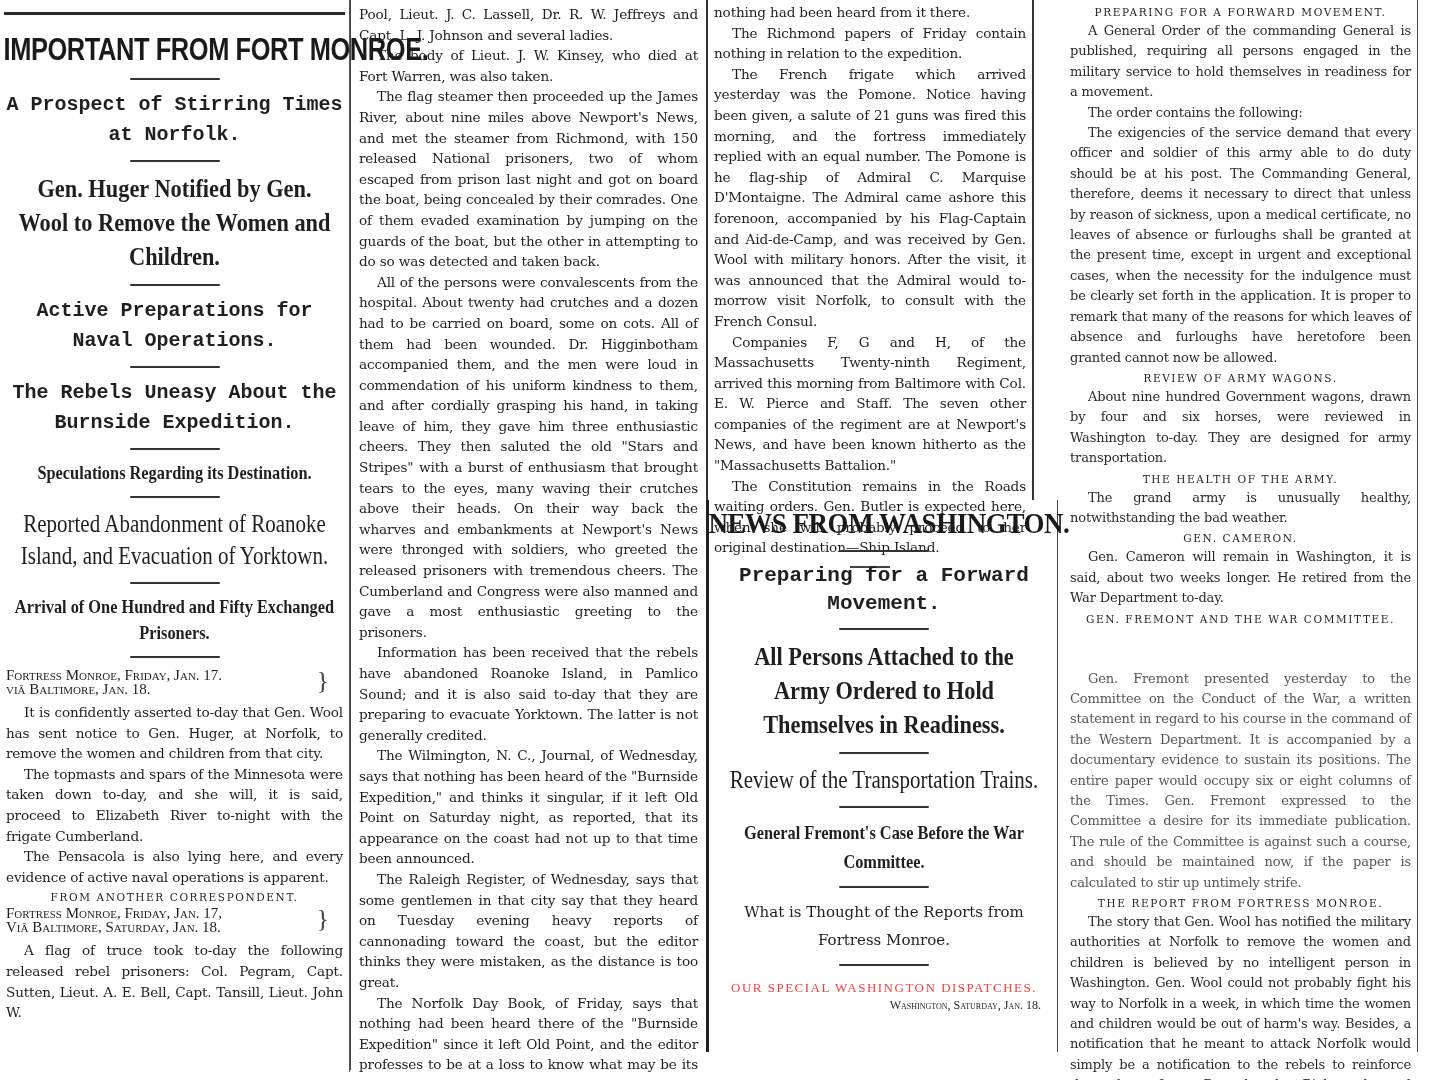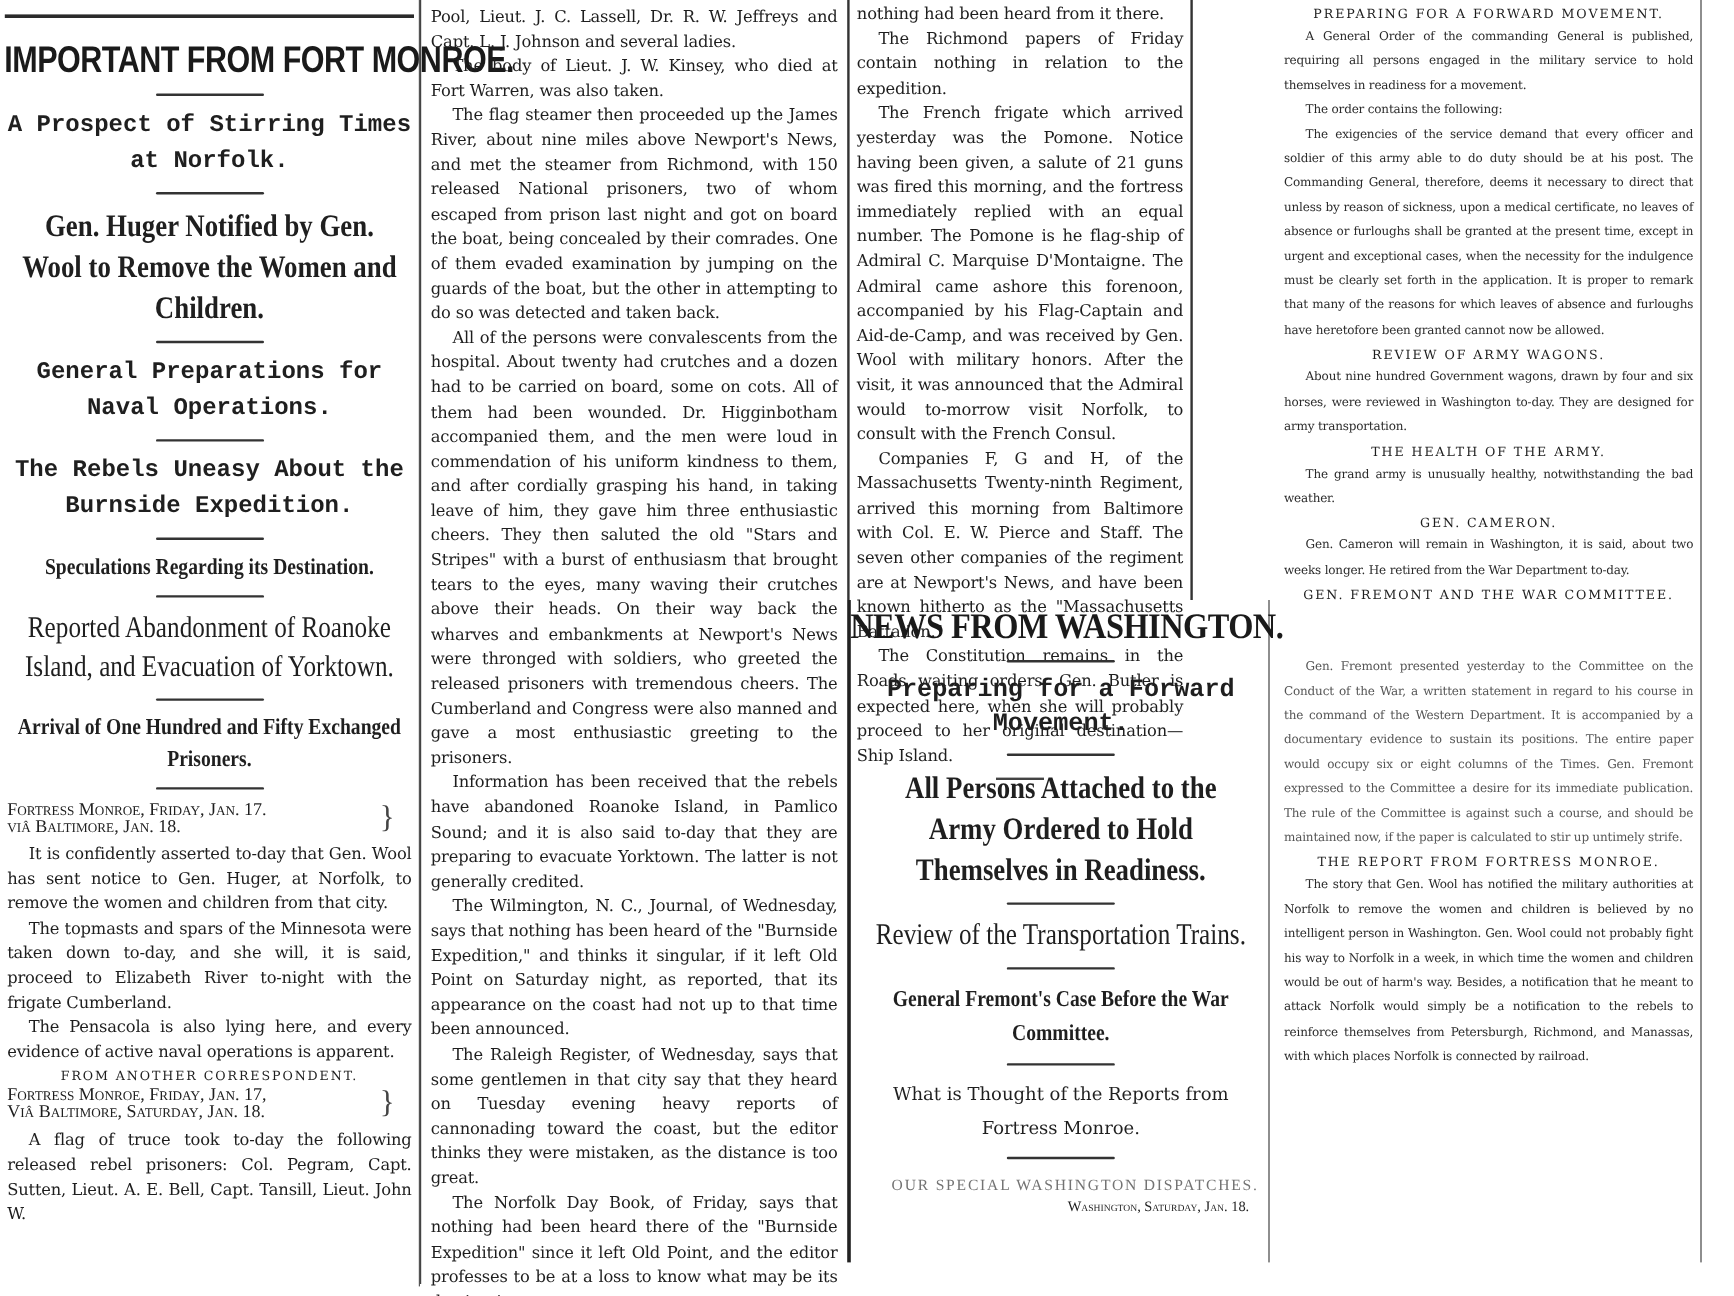--- a/index.html
+++ b/index.html
@@ -2,21 +2,21 @@
 <html><head>
 <meta charset="utf-8">
 <style>
   html, body { margin: 0; padding: 0; background: #ffffff; }
   body { width: 1445px; height: 1080px; position: relative; overflow: hidden;
          font-family: "Liberation Serif", "DejaVu Serif", serif; color: #1e1e1e; }
   .col { position: absolute; top: 0; box-sizing: border-box; }
   #col1 { left: 0; width: 350px; height: 1072px; padding: 28px 6px 0 6px; border-right: 1.5px solid #555; }
   #col1::before { content: ""; position: absolute; left: 4px; right: 4px; top: 12px; height: 3px; background: #2a2a2a; }
   #col2 { left: 350px; width: 354px; height: 1070px; padding: 4px 6px 0 8px; border-left: 1.5px solid #444; }
-  #col3top { left: 706px; width: 288px; height: 500px; padding: 2px 6px 0 6px; border-left: 2px solid #333; border-right: 2px solid #333; }
+  #col3top { left: 706px; width: 328px; height: 500px; padding: 2px 6px 0 6px; border-left: 2px solid #333; border-right: 2px solid #333; }
   #col3bot { left: 706px; top: 500px; width: 352px; height: 552px; padding: 4px 8px 0 10px; border-left: 3px solid #222; border-right: 1.5px solid #444; }
   #col4 { left: 1066px; width: 352px; height: 1052px; padding: 2px 6px 0 4px; border-right: 1.5px solid #444; }
 
   .masthead { font-family: "Liberation Sans Narrow", "Liberation Sans", sans-serif; font-weight: bold;
               text-align: center; letter-spacing: -0.5px; color: #1a1a1a; transform: scaleX(0.82); transform-origin: center; white-space: nowrap; }
   #col1 .masthead { font-size: 31px; margin: 4px -40px 10px -40px; }
   #col3bot .masthead { font-size: 30px; margin: 2px -30px 10px -30px; font-family: "Liberation Serif", serif; transform: scaleX(0.9); }
 
   .rule { width: 90px; height: 2px; background: #333; margin: 10px auto; border-radius: 1px; }
   .deck { text-align: center; color: #1f1f1f; }
@@ -28,37 +28,37 @@
 
   .dateline { font-size: 15px; line-height: 14px; padding-right: 28px; margin: 6px 0 6px 0; position: relative; }
   .dateline::after { content: "}"; position: absolute; right: 14px; top: -2px; font-size: 26px; line-height: 30px; color: #444; }
   .sc { font-variant: small-caps; }
 
   .body p { margin: 0; text-indent: 18px; text-align: justify; font-size: 13.6px; line-height: 20.6px;
             font-family: "DejaVu Serif", serif; letter-spacing: -0.15px; }
   .body p.noindent { text-indent: 0; }
   .subhead { text-align: center; font-size: 10.5px; letter-spacing: 1.6px; text-transform: uppercase;
              margin: 4px 0 3px 0; font-family: "DejaVu Serif", serif; }
-  #col4 .body p { font-size: 10px; line-height: 20.4px; color: #2a2a2a; }
+  #col4 .body p { font-size: 13px; line-height: 20.4px; color: #2a2a2a; }
   #col4 .body p.faded { color: #555; margin-top: 44px; }
-  .sign { font-size: 13px; letter-spacing: 1.5px; text-align: right; margin: 14px 0 0 0; color: #737373; }
+  .sign { font-size: 13px; letter-spacing: 1.5px; text-align: center; margin: 14px 0 0 0; color: #ef4444; }
   .sign-date { text-align: right; font-size: 12px; margin: 2px 8px 0 0; }
   .smallrule { width: 40px; height: 2px; background: #444; margin: 8px auto 0 auto; }
 </style>
 </head>
 <body>
 
 <div class="col" id="col1">
   <div class="masthead">IMPORTANT FROM FORT MONROE.</div>
   <div class="rule"></div>
   <div class="deck egyptian">A Prospect of Stirring Times at Norfolk.</div>
   <div class="rule"></div>
   <div class="deck condensed">Gen. Huger Notified by Gen. Wool to Remove the Women and Children.</div>
   <div class="rule"></div>
-  <div class="deck egyptian">General Preparations for Naval Operations.</div>
+  <div class="deck egyptian">Active Preparations for Naval Operations.</div>
   <div class="rule"></div>
   <div class="deck egyptian">The Rebels Uneasy About the Burnside Expedition.</div>
   <div class="rule"></div>
   <div class="deck small-bold">Speculations Regarding its Destination.</div>
   <div class="rule"></div>
   <div class="deck condensed-light">Reported Abandonment of Roanoke Island, and Evacuation of Yorktown.</div>
   <div class="rule"></div>
   <div class="deck small-bold">Arrival of One Hundred and Fifty Exchanged Prisoners.</div>
   <div class="rule"></div>
 

